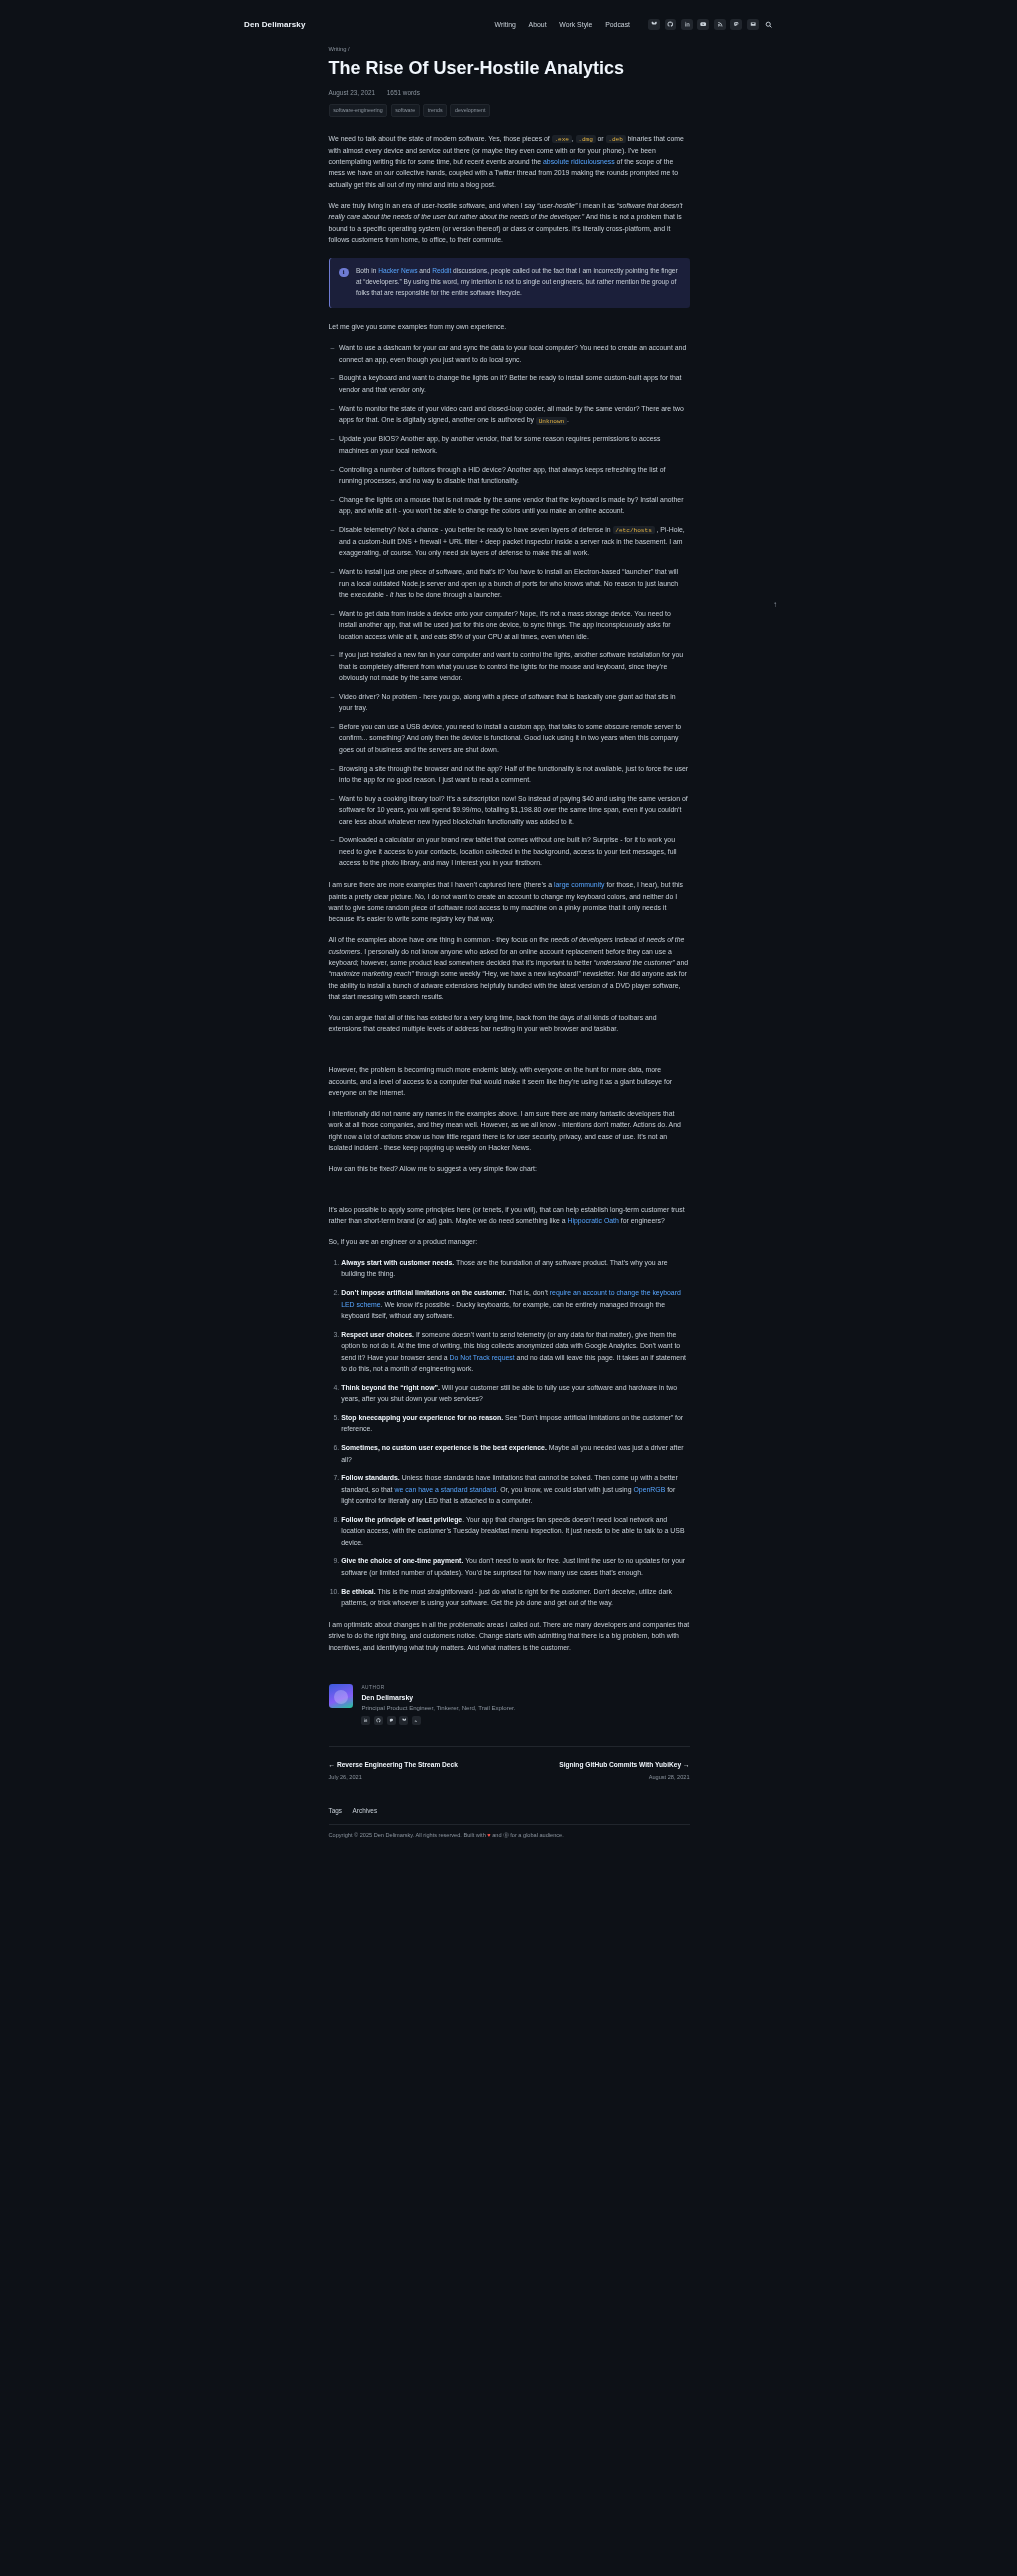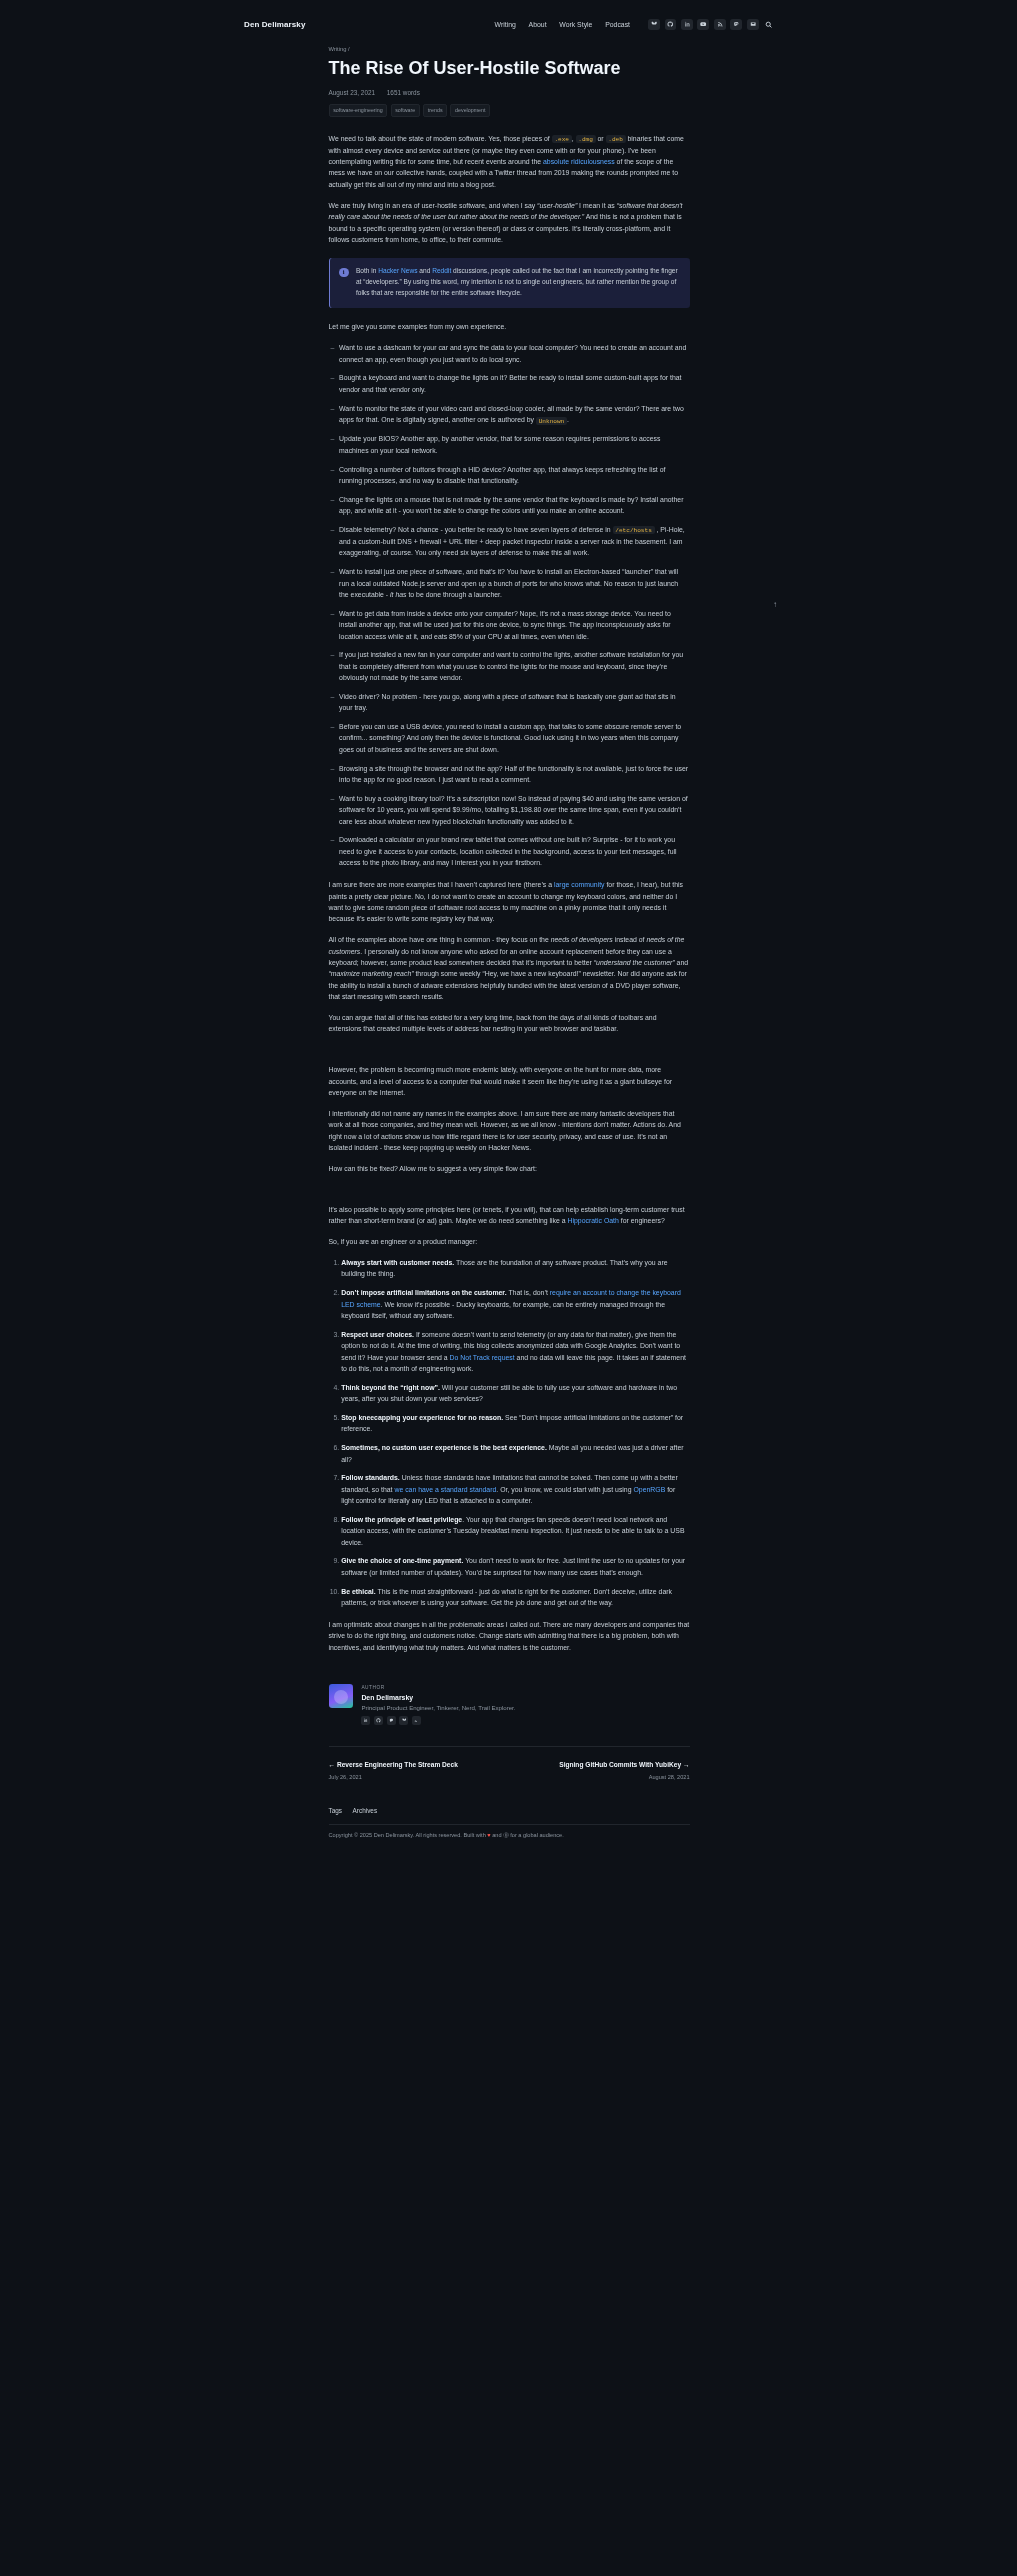--- a/index.html
+++ b/index.html
@@ -262,21 +262,21 @@
         </span>
       </div>
     </div>
   </div>
 
   <div class="back-to-top">↑</div>
 
   <div class="article">
     <div class="content">
       <div class="breadcrumb">Writing /</div>
-      <h1 class="title">The Rise Of User-Hostile Software</h1>
+      <h1 class="title">The Rise Of User-Hostile Analytics</h1>
       <div class="meta">
         <span>August 23, 2021</span>
         <span class="dot">&nbsp;</span>
         <span>1651 words</span>
       </div>
       <div class="tags">
         <span class="tag">software-engineering</span>
         <span class="tag">software</span>
         <span class="tag">trends</span>
         <span class="tag">development</span>

